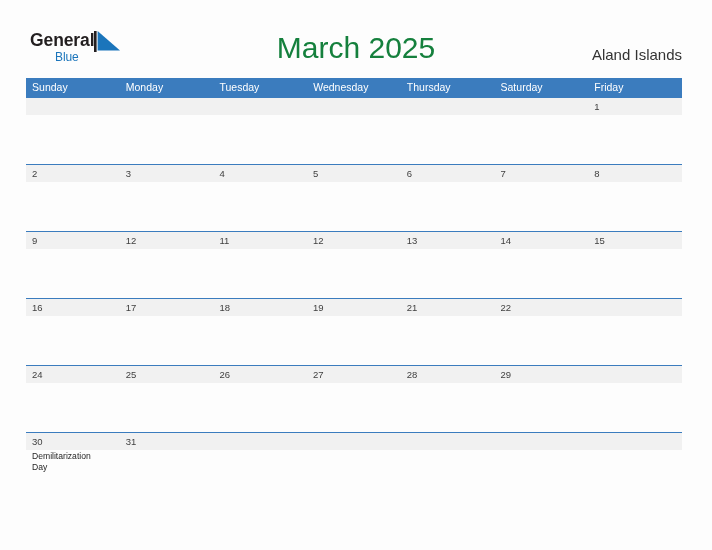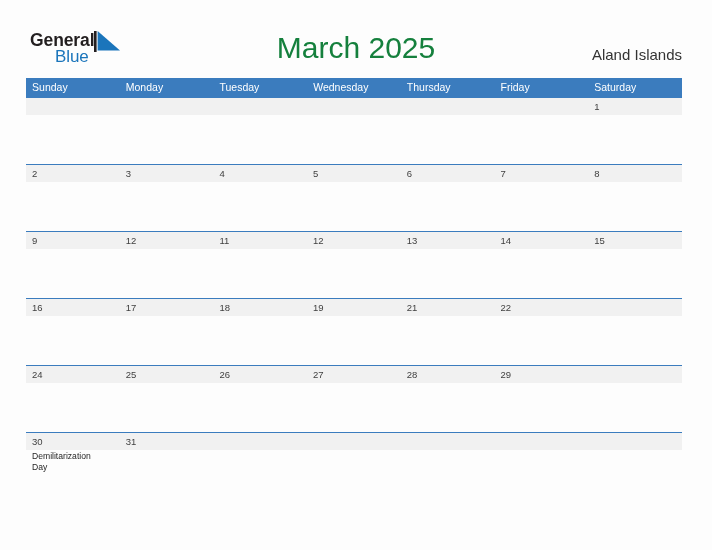--- a/index.html
+++ b/index.html
@@ -47,21 +47,21 @@
     color: #231f20;
     letter-spacing: -0.1px;
     line-height: 20px;
     white-space: nowrap;
     font-weight: bold;
   }
   .logo-blue {
     position: absolute;
     left: 25px;
     top: 17px;
-    font-size: 17px;
+    font-size: 12px;
     color: #1b75bb;
     letter-spacing: -0.1px;
     line-height: 20px;
     white-space: nowrap;
   }
   .logo-sail {
     position: absolute;
     left: 64px;
     top: 1px;
     width: 26px;
@@ -192,22 +192,22 @@
   </div>
 
   <div class="calendar">
 
     <div class="dow-row">
       <div class="dow-cell">Sunday</div>
       <div class="dow-cell">Monday</div>
       <div class="dow-cell">Tuesday</div>
       <div class="dow-cell">Wednesday</div>
       <div class="dow-cell">Thursday</div>
+      <div class="dow-cell">Saturday</div>
       <div class="dow-cell">Friday</div>
-      <div class="dow-cell">Saturday</div>
     </div>
 
     <div id="weeks-container">
         <div class="week">
           <div class="week-band"></div>
           <div class="week-cells">
             <div class="day-cell empty-cell">
               <span class="day-num"></span>
             </div>
             <div class="day-cell empty-cell">

